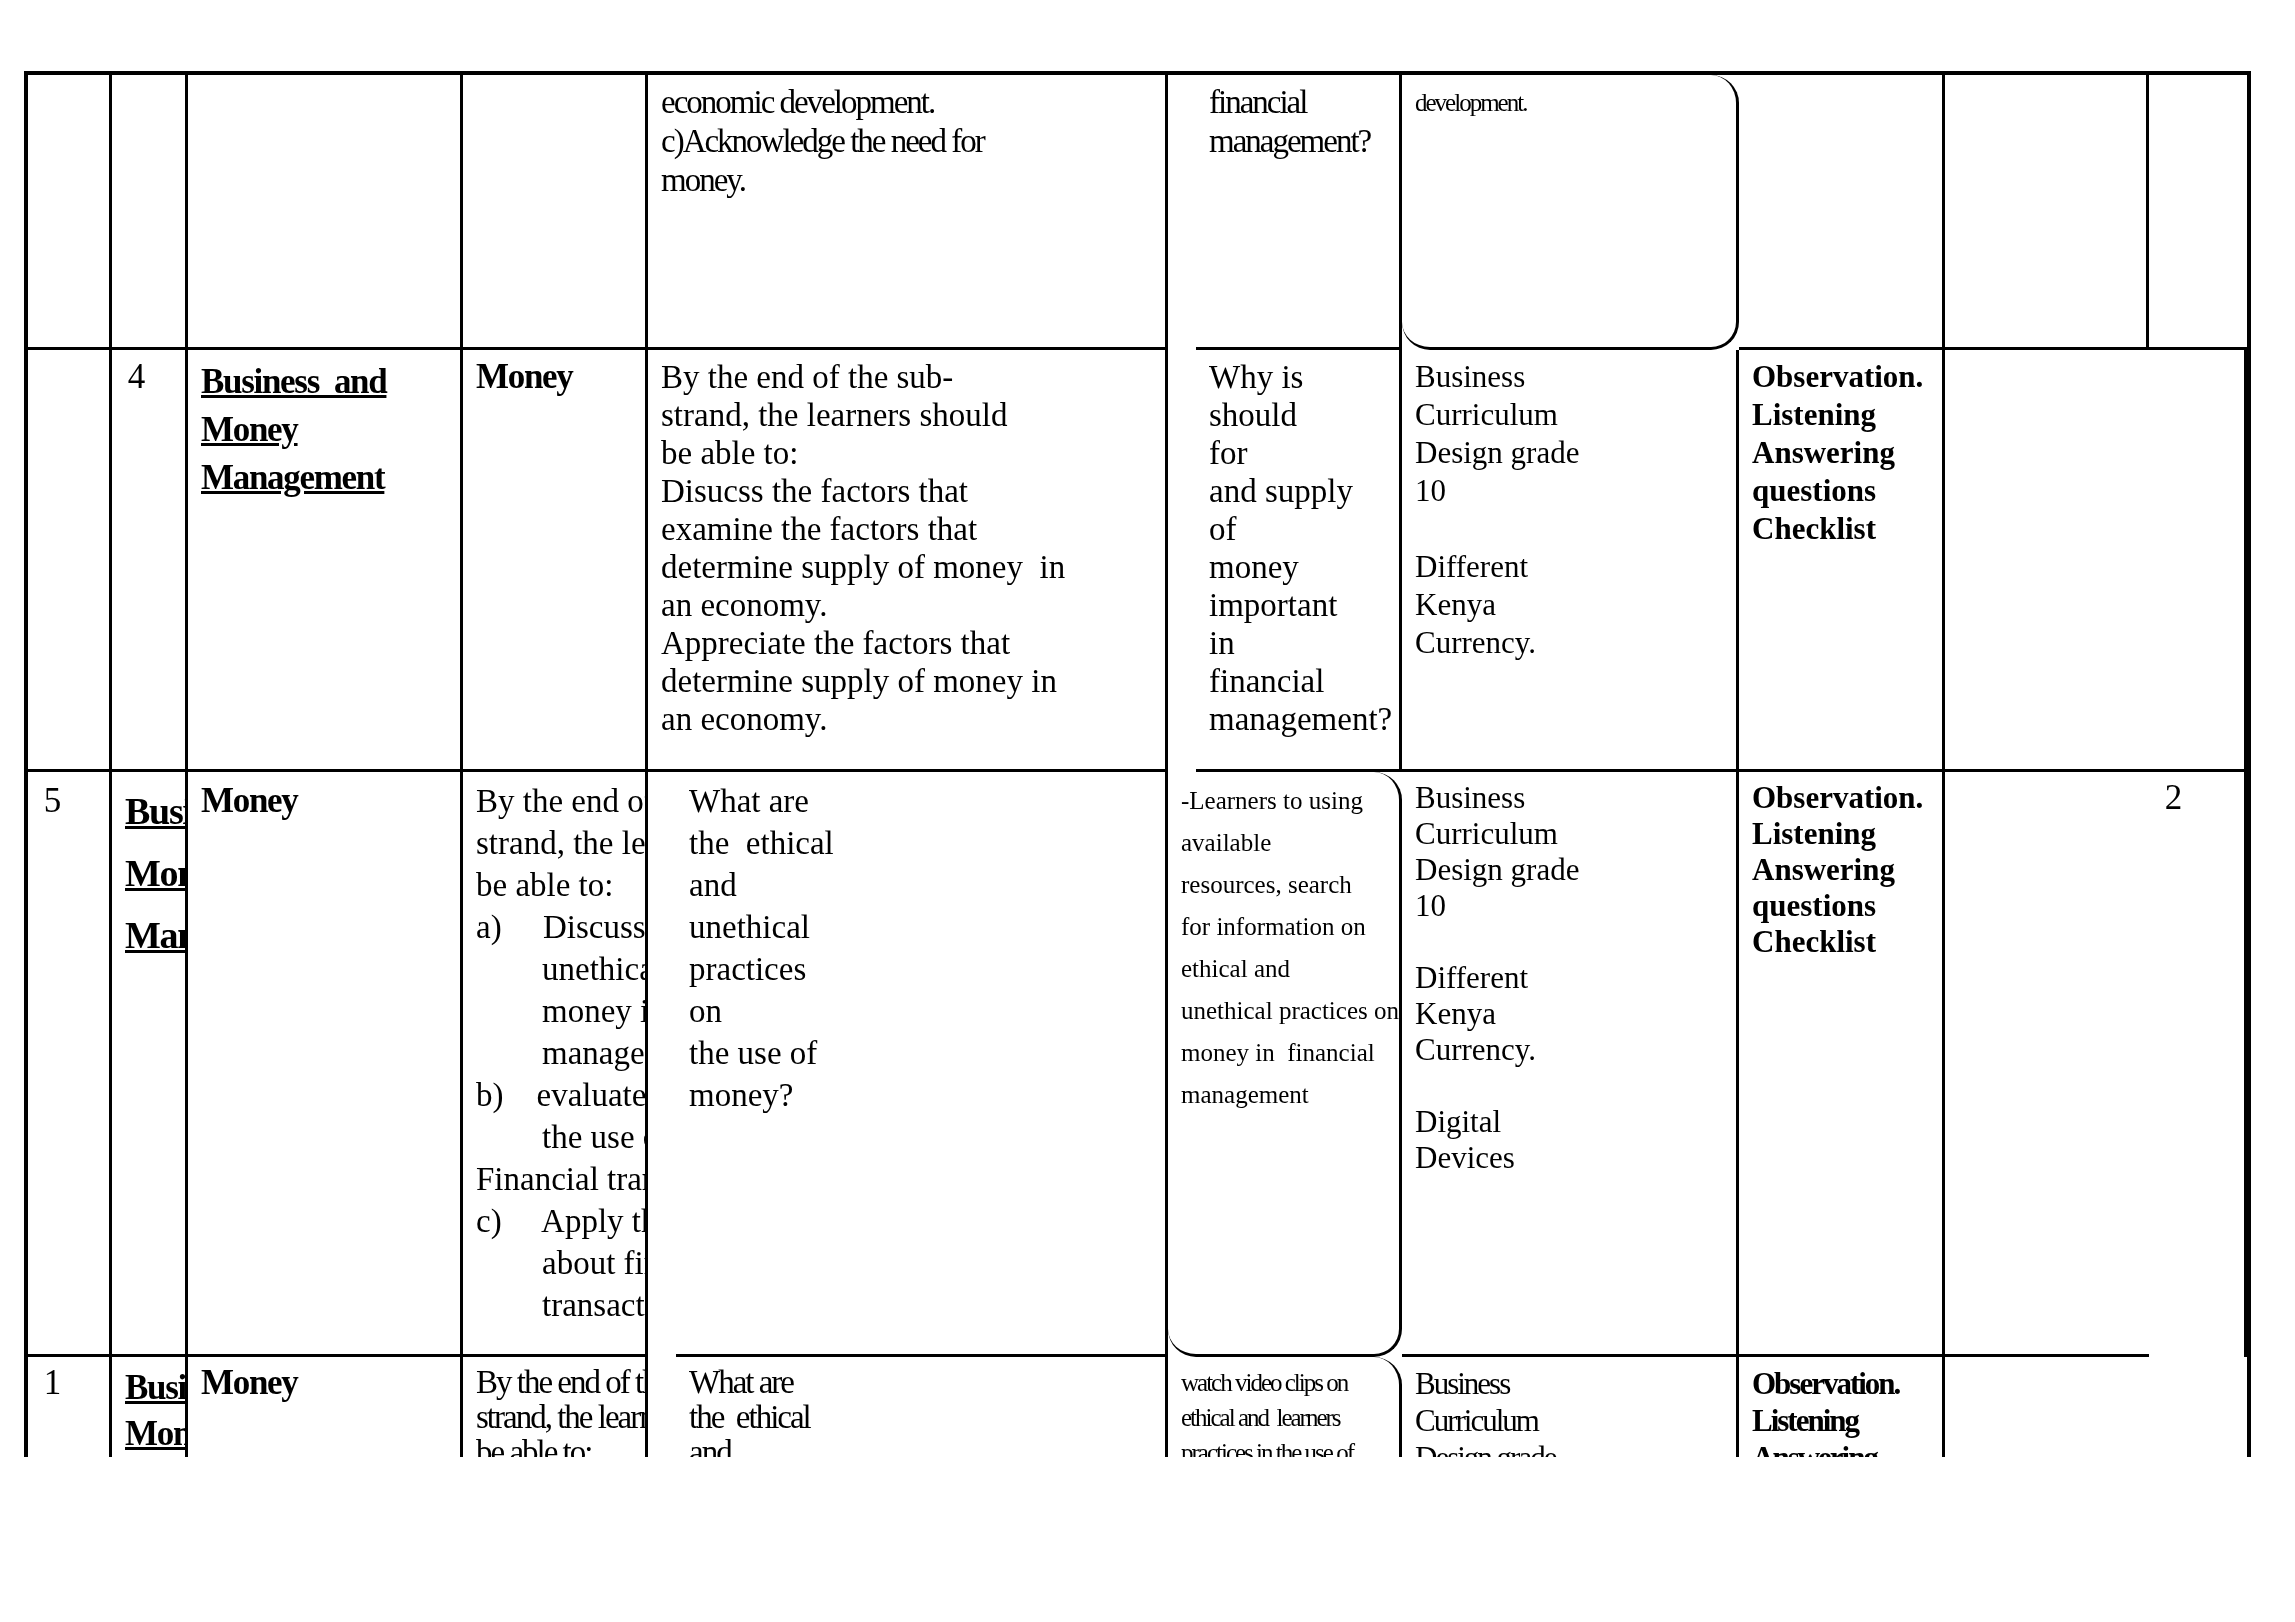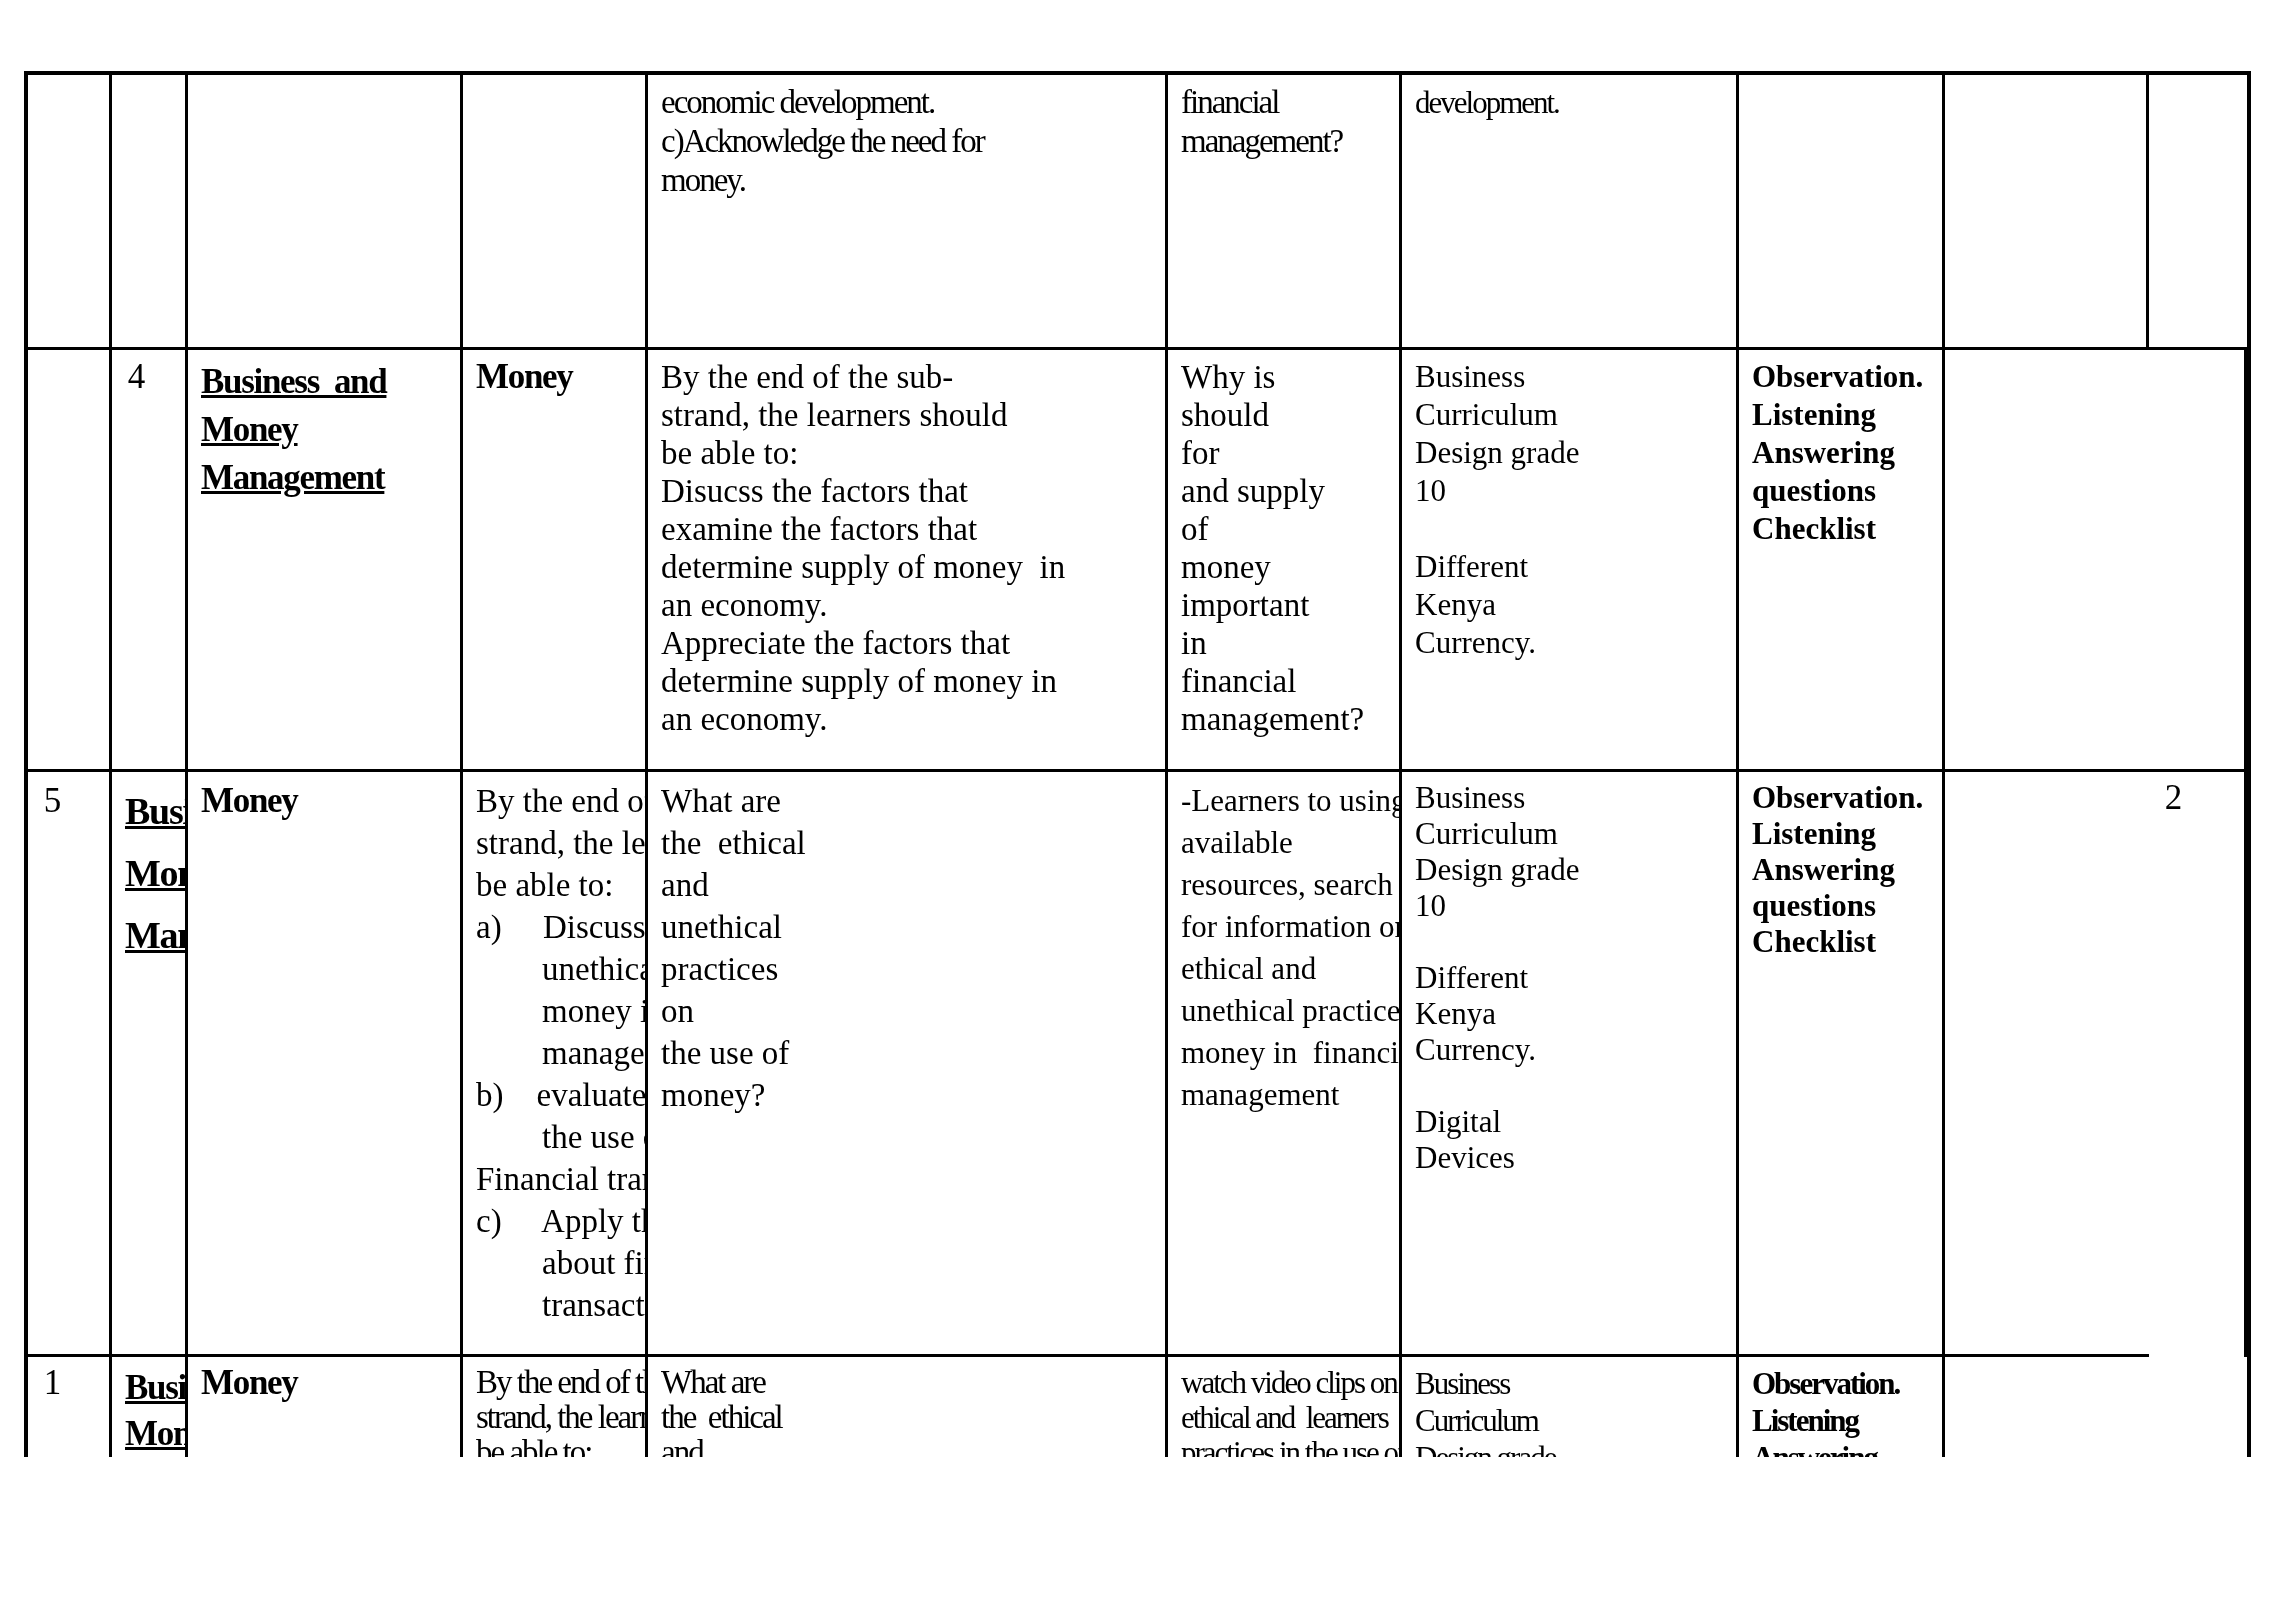--- a/index.html
+++ b/index.html
@@ -33,22 +33,22 @@
     line-height: 38px;
     color: #000;
     white-space: pre;
     overflow: hidden;
   }
   .c10 { border-right: none; }
   .rlast { border-bottom: none; }
 
   
   .col-outcomes { font-size: 33px; }
-  .col-inquiry  { font-size: 33px; }
-  .col-exp      { font-size: 31px; }
+  .col-inquiry  { font-size: 33px; margin-left: 28px; }
+  .col-exp      { font-size: 25px; border-radius: 28px; }
   .col-res      { font-size: 31px; }
   .col-assess   { font-size: 31px; font-weight: bold; }
 
   
   .r1 .cell-text, .r1 { line-height: 39px; }
   .r2 { line-height: 38px; }
   .r3 { line-height: 42px; }
   .r3.col-res, .r3.col-assess { line-height: 36px; }
   .r4 { line-height: 35px; }
   .r4.col-assess, .r4.col-res { line-height: 37px; }

